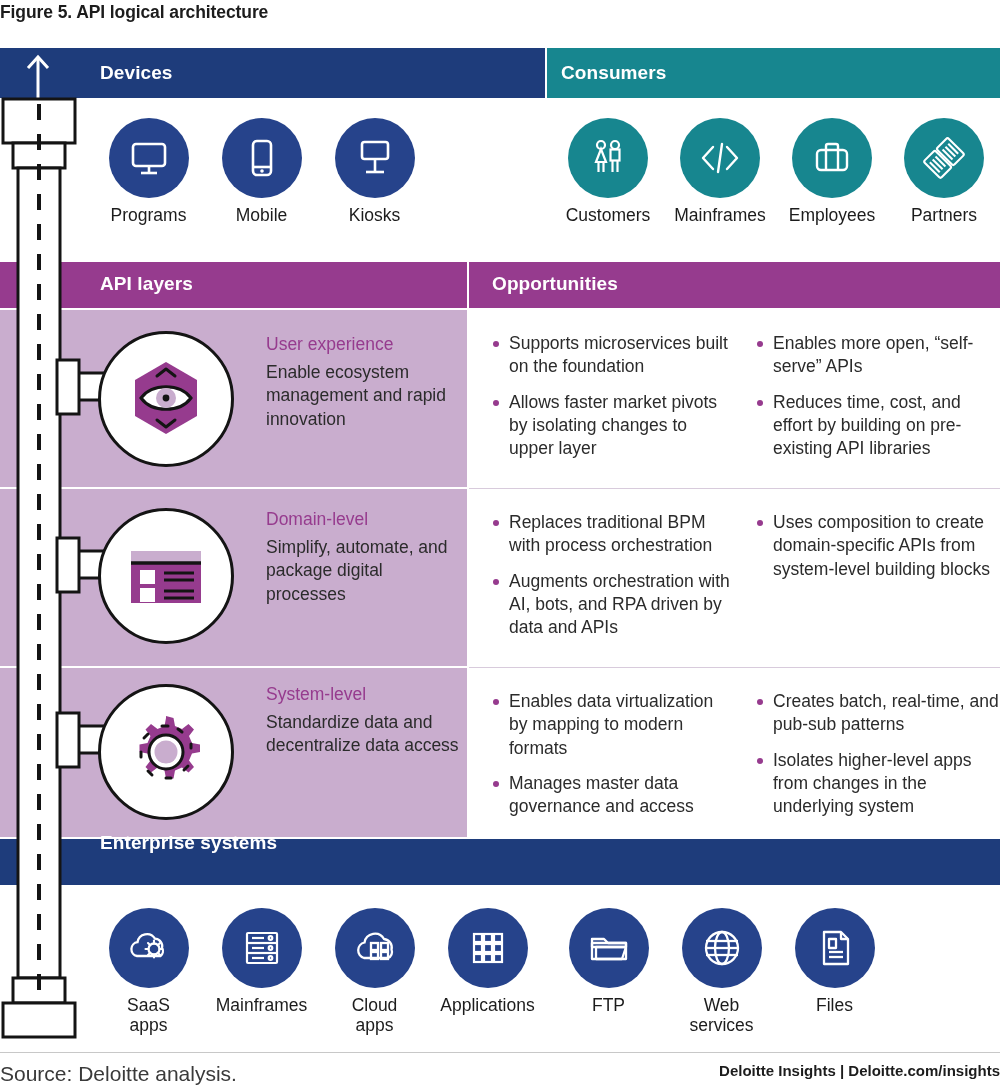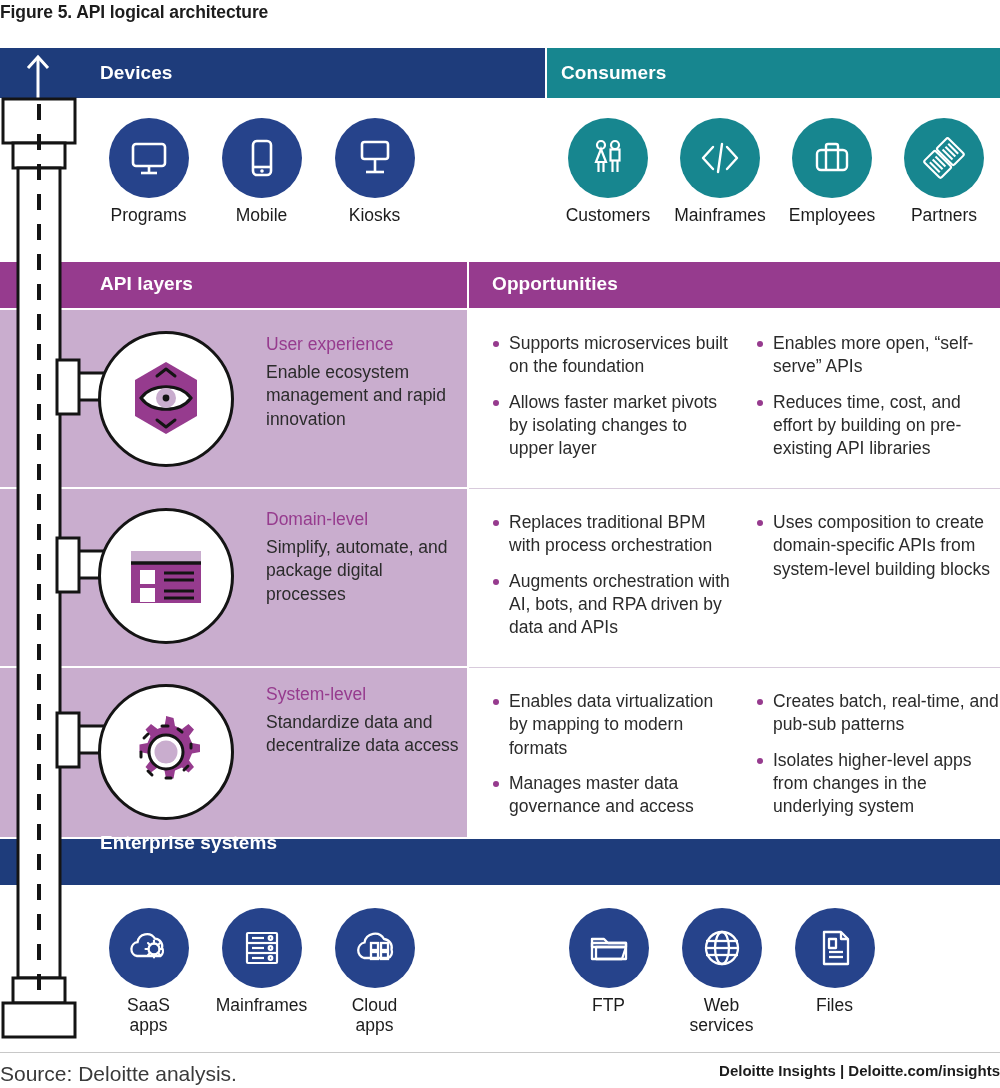--- a/index.html
+++ b/index.html
@@ -437,20 +437,36 @@
           <path d="M15 36 a8 8 0 0 1 0.5-15.5 a10.5 10.5 0 0 1 19.5-3.5 a8.5 8.5 0 0 1 7.5 10.5 a6.5 6.5 0 0 1 -3.5 8.5 z"></path>
           <rect x="22" y="21" width="7" height="7"></rect>
           <rect x="32" y="21" width="7" height="7"></rect>
           <rect x="22" y="30" width="7" height="7"></rect>
           <rect x="32" y="30" width="7" height="7"></rect>
         </svg>
       </div>
       <div class="icon-caption">Cloud
 apps</div>
     </div>
+    <div class="icon-cell">
+      <div class="icon-circle blue">
+        <svg width="48" height="48" viewBox="0 0 48 48" fill="none" stroke="#ffffff" stroke-width="2.2">
+          <rect x="10" y="10" width="8" height="8"></rect>
+            <rect x="20" y="10" width="8" height="8"></rect>
+            <rect x="30" y="10" width="8" height="8"></rect>
+          <rect x="10" y="20" width="8" height="8"></rect>
+            <rect x="20" y="20" width="8" height="8"></rect>
+            <rect x="30" y="20" width="8" height="8"></rect>
+          <rect x="10" y="30" width="8" height="8"></rect>
+            <rect x="20" y="30" width="8" height="8"></rect>
+            <rect x="30" y="30" width="8" height="8"></rect>
+        </svg>
+      </div>
+      <div class="icon-caption">Applications</div>
+    </div>
   </div>
 
   <div class="icon-row ent-b">
     <div class="icon-cell">
       <div class="icon-circle blue">
         <svg width="50" height="50" viewBox="0 0 50 50" fill="none" stroke="#ffffff" stroke-width="2.3" stroke-linejoin="round">
           <path d="M8 16 h12 l4 4 h18 v4 H8 z"></path>
           <path d="M8 20 h34 v16 H8 z"></path>
           <path d="M12 24 h30 l-4 12 H12 z"></path>
         </svg>

